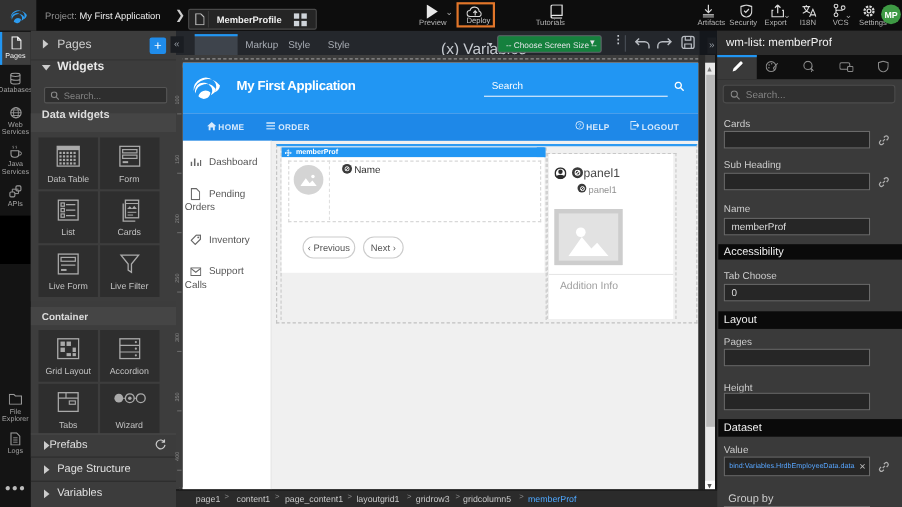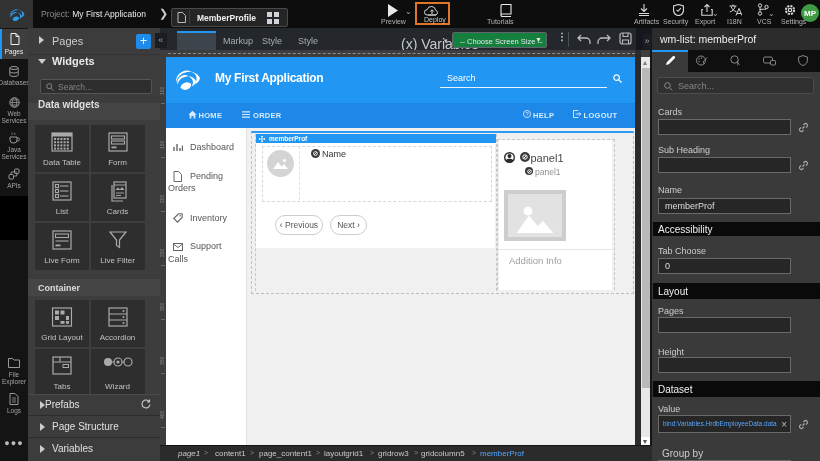--- a/index.html
+++ b/index.html
@@ -480,21 +480,21 @@
     <div class="abs" style="left:641px;top:57px;width:9px;height:388px;background:#e8e8e8;"></div>
     <div class="abs" style="left:643px;top:61px;width:0;height:0;border-bottom:4.5px solid #7a7a7a;border-left:2.5px solid transparent;border-right:2.5px solid transparent;"></div>
     <div class="abs" style="left:641.5px;top:68px;width:8px;height:320px;background:#b9b9b9;"></div>
     <div class="abs" style="left:641px;top:437px;width:9px;height:8px;background:#fff;"></div>
     <div class="abs" style="left:643px;top:440px;width:0;height:0;border-top:4.5px solid #555;border-left:2.5px solid transparent;border-right:2.5px solid transparent;"></div>
     <div class="abs" style="left:650px;top:50px;width:3px;height:395px;background:#151515;"></div>
   </div>
 
   <div class="abs" style="left:160px;top:445px;width:493px;height:16px;background:#2b2b2b;border-top:1px solid #141414;box-sizing:border-box;"></div>
   <div id="breadcrumb" style="position:absolute;left:160px;top:445px;width:493px;height:16px;font-size:8px;color:#c9c9c9;">
-    <span class="abs" style="left:18px;top:3.5px;font-style:italic;">page1</span>
+    <span class="abs" style="left:18px;top:3.5px;">page1</span>
     <span class="abs" style="left:44px;top:3.5px;color:#8a8a8a;font-size:7px;">&gt;</span>
     <span class="abs" style="left:55px;top:3.5px;">content1</span>
     <span class="abs" style="left:90px;top:3.5px;color:#8a8a8a;font-size:7px;">&gt;</span>
     <span class="abs" style="left:99px;top:3.5px;">page_content1</span>
     <span class="abs" style="left:156px;top:3.5px;color:#8a8a8a;font-size:7px;">&gt;</span>
     <span class="abs" style="left:164px;top:3.5px;">layoutgrid1</span>
     <span class="abs" style="left:210px;top:3.5px;color:#8a8a8a;font-size:7px;">&gt;</span>
     <span class="abs" style="left:218px;top:3.5px;">gridrow3</span>
     <span class="abs" style="left:254px;top:3.5px;color:#8a8a8a;font-size:7px;">&gt;</span>
     <span class="abs" style="left:261px;top:3.5px;">gridcolumn5</span>

